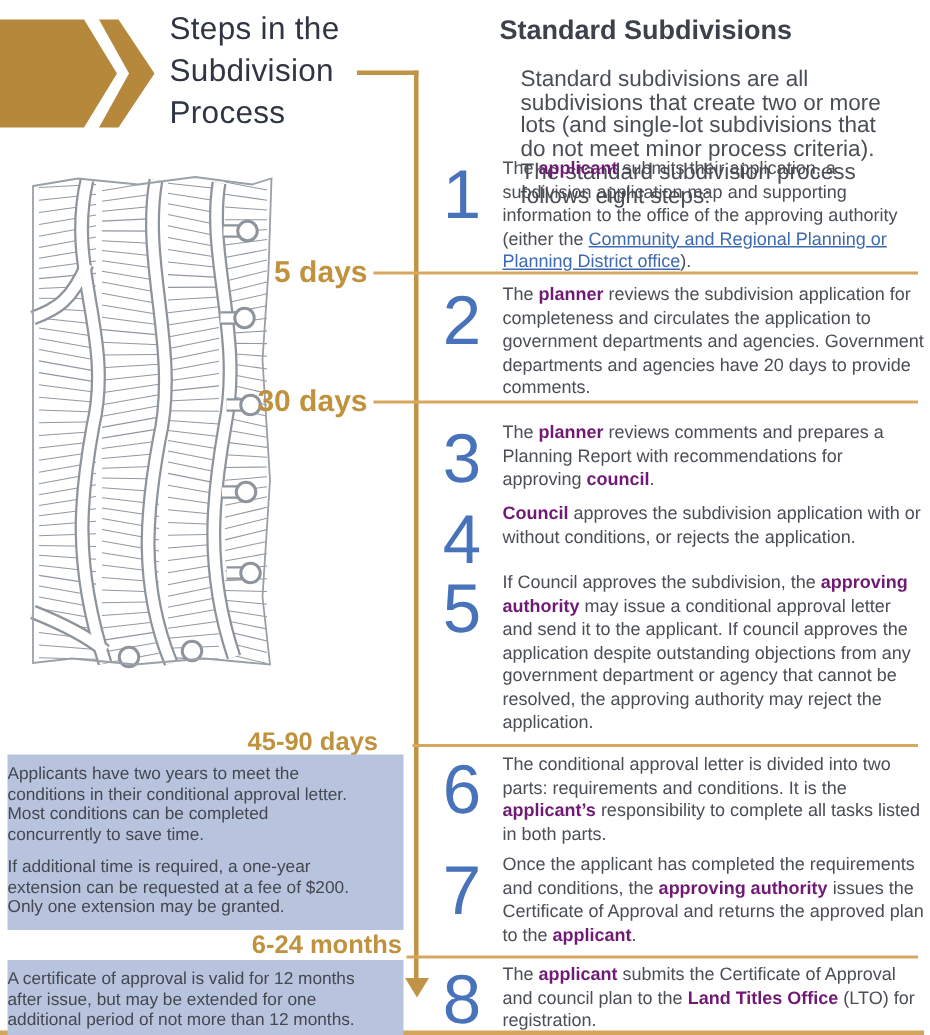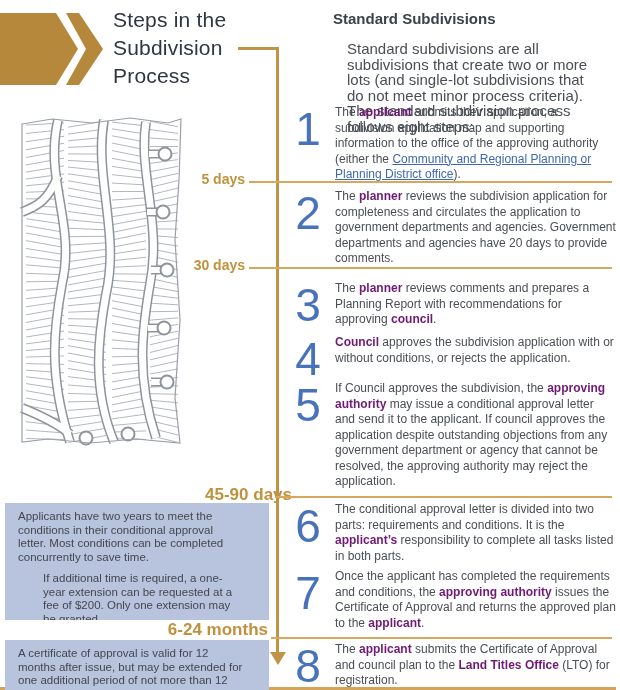--- a/index.html
+++ b/index.html
@@ -15,50 +15,50 @@
   }
   
   .conn-h{position:absolute;left:238px;top:47px;width:41px;height:3px;background:#c09447;}
   .conn-v{position:absolute;left:276px;top:47px;width:3px;height:607px;background:#c09447;}
   .conn-arrow{position:absolute;left:270px;top:652px;width:0;height:0;
     border-left:8px solid transparent;border-right:8px solid transparent;border-top:13px solid #c09447;}
   
   .map{position:absolute;left:18px;top:116px;}
   
   .intro{position:absolute;left:333px;top:10px;width:285px;}
-  .intro h2{margin:0 0 5px 0;font-size:15px;color:#3c414a;}
+  .intro h2{margin:0 0 5px 0;font-size:18px;color:#3c414a;}
   .intro p{margin:14px;font-size:15px;line-height:15.5px;}
   
   .tlabel{position:absolute;font-weight:bold;color:#c0923d;white-space:nowrap;}
-  .tlabel.small{font-size:14px;}
+  .tlabel.small{font-size:20px;}
   .tlabel.big{font-size:17px;}
   .lab-5days{right:375px;top:171px;}
   .lab-30days{right:375px;top:257px;}
-  .lab-4590{right:328px;top:485px;margin-left:45px;}
+  .lab-4590{right:368px;top:485px;margin-left:45px;}
   .lab-624{right:352px;top:620px;}
   .tline{position:absolute;height:2px;background:#d7a75e;}
   .tl1{left:249px;top:181px;width:363px;}
   .tl2{left:249px;top:267px;width:363px;}
   .tl3{left:275px;top:496px;width:337px;}
   .tl4{left:271px;top:637px;width:341px;}
   .tl-bottom{left:0;top:687px;width:616px;height:3px;background:#d3a459;}
   
   .step{position:absolute;left:286px;display:flex;}
   .num{width:44px;flex:none;font-size:46px;line-height:44px;margin-top:2px;
        color:#4872ba;text-align:center;font-weight:400;}
   .stext{width:282px;flex:none;margin-left:5px;font-size:12px;line-height:15.5px;color:#4a4e55;}
   .term{color:#701a75;font-weight:bold;}
   .link{color:#3d69b1;text-decoration:underline;cursor:pointer;}
   .s1{top:105px;} .s2{top:189px;} .s3{top:281px;} .s4{top:335px;}
   .s5{top:381px;} .s6{top:502px;} .s7{top:569px;} .s8{top:642px;}
   
   .note{position:absolute;left:5px;width:264px;background:#b8c4dd;
-        box-sizing:border-box;padding:7px 26px 7px 13px;}
+        box-sizing:border-box;padding:7px 26px 7px 0;}
   .note p{margin:0;font-size:11.5px;line-height:13.5px;color:#434750;}
-  .note p + p{margin-top:8px;margin-left:25px;}
+  .note p + p{margin-top:8px;}
   .note1{top:503px;height:117px;overflow:hidden;}
   .note2{top:640px;height:50px;overflow:hidden;}
 </style>
 </head>
 <body>
 
 <div class="page">
 
   <svg class="chevron" width="104" height="78" viewBox="0 0 104 78">
     <path d="M0,3 L56,3 L78,39 L56,75 L0,75 Z" fill="#b5883c"></path>

